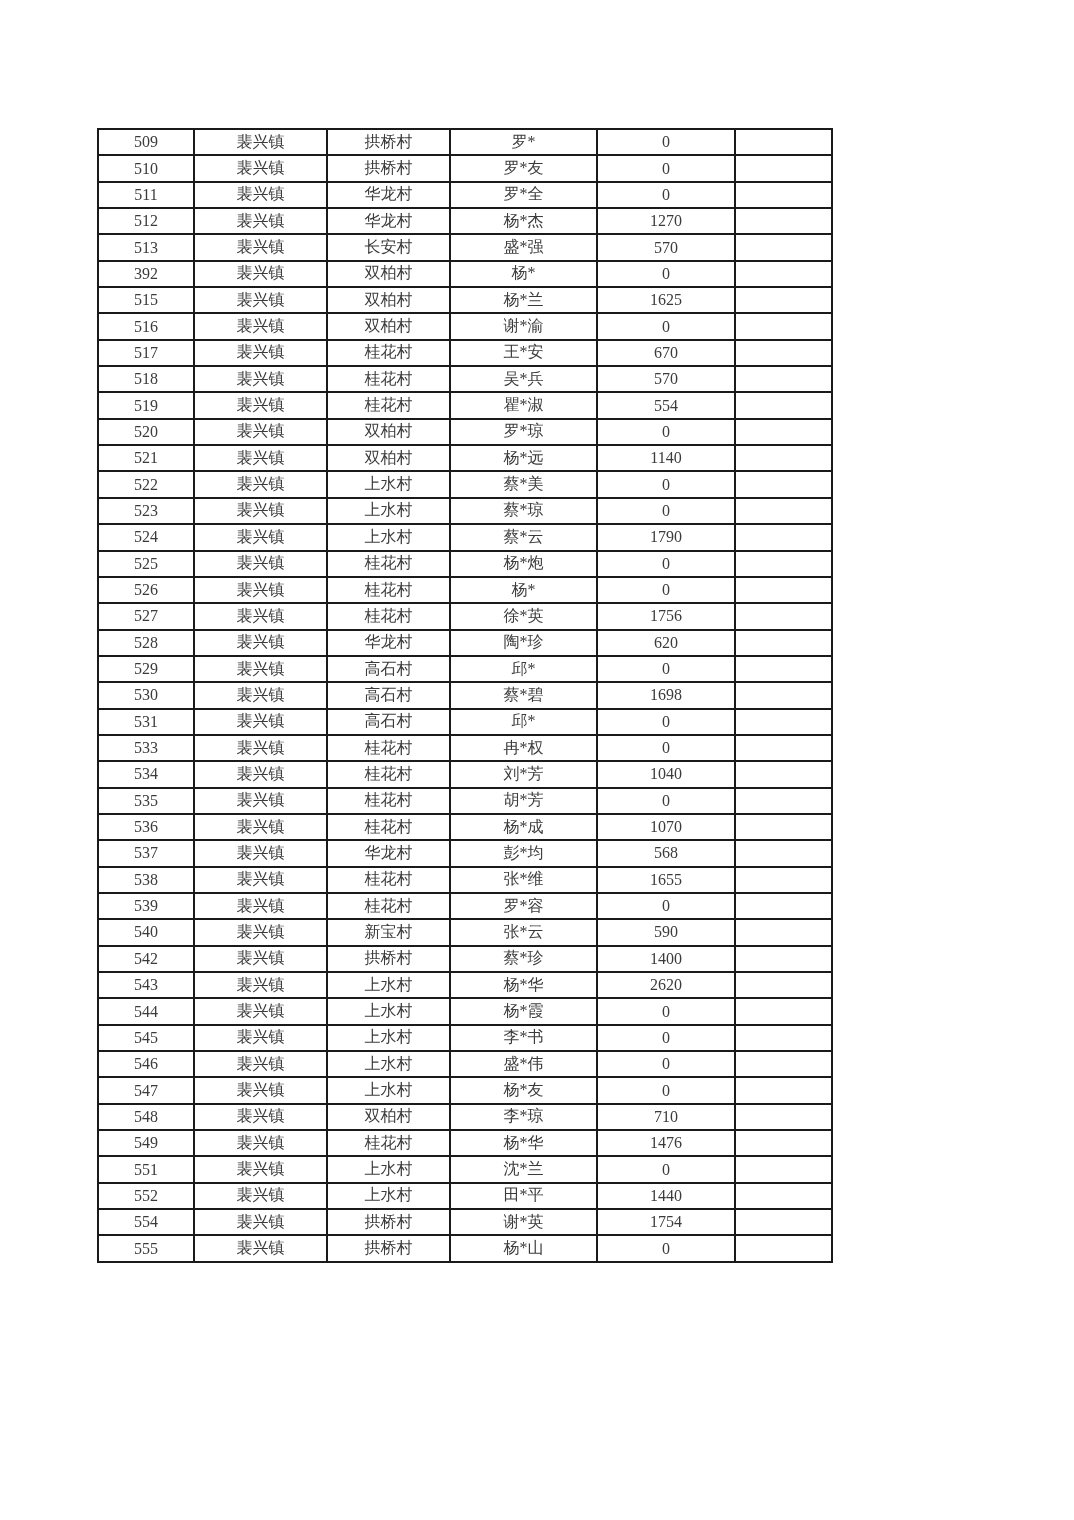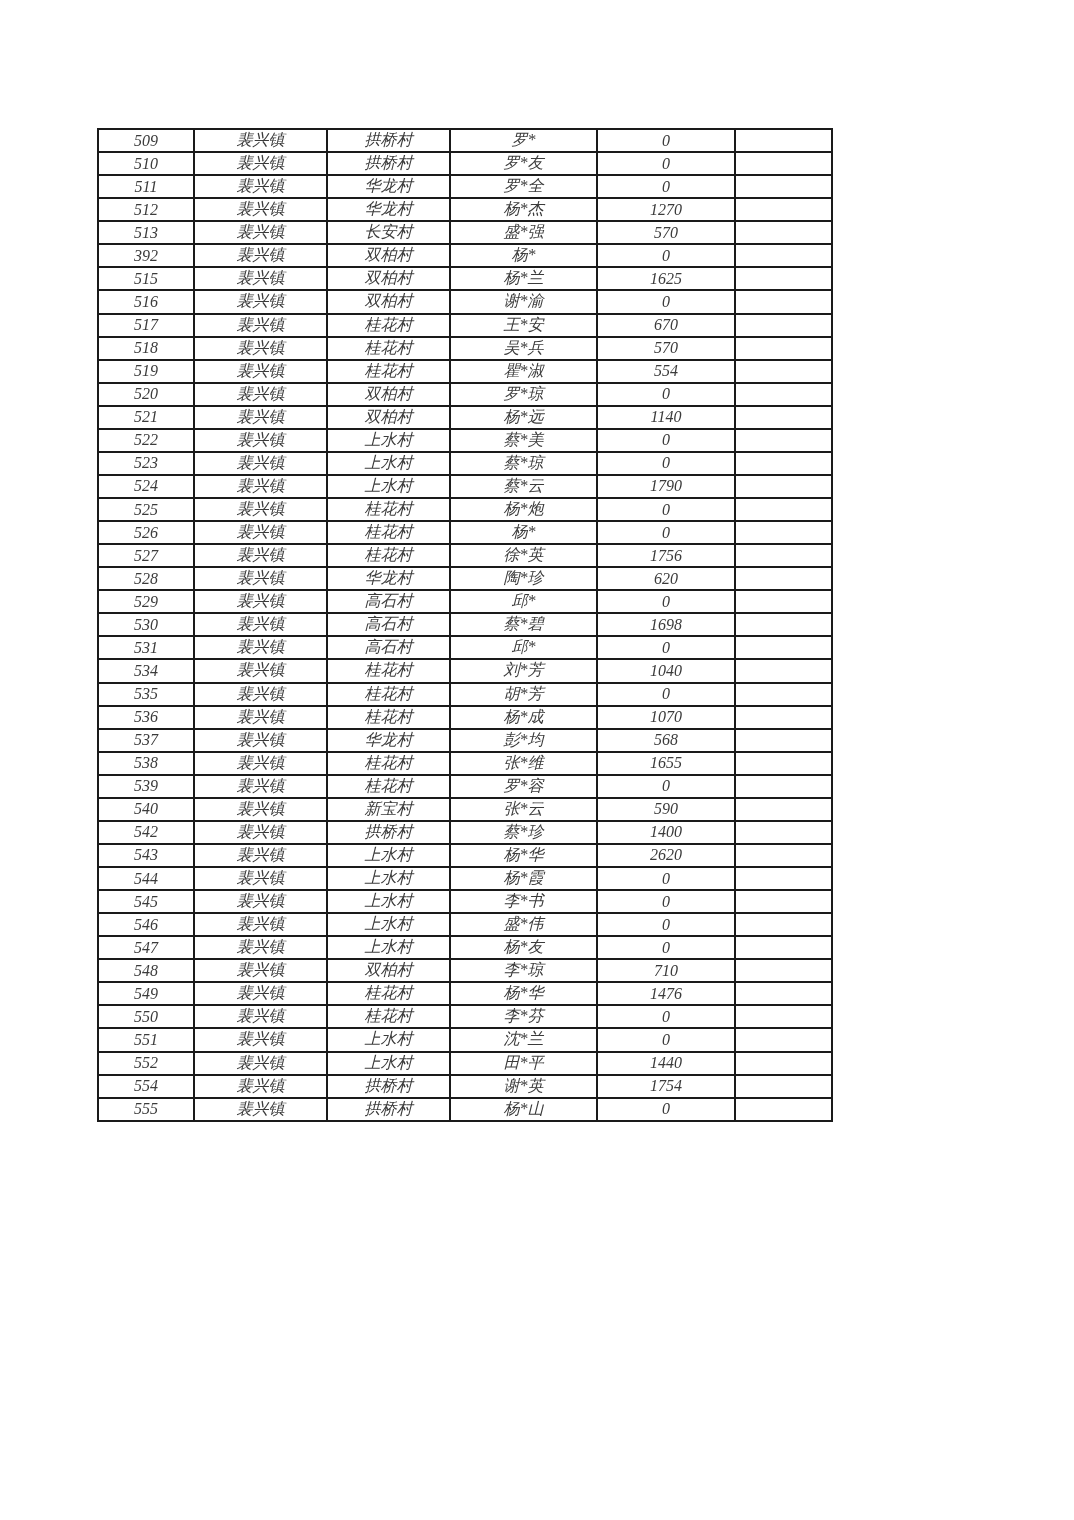--- a/index.html
+++ b/index.html
@@ -13,25 +13,24 @@
     height: 1520px;
     background: #ffffff;
     overflow: hidden;
     font-family: "Liberation Serif", "DejaVu Serif", serif;
   }
   table.data-table {
     position: absolute;
     left: 97px;
     top: 128px;
     width: 734px;
-    height: 994px;
+    height: 1135px;
     border-collapse: collapse;
     table-layout: fixed;
     border: 2px solid #1a1a1a;
-    font-style: italic;
   }
   table.data-table td {
     border: 2px solid #1a1a1a;
     text-align: center;
     vertical-align: middle;
     padding: 0;
     font-size: 16px;
     color: #3b3b3b;
     overflow: hidden;
     white-space: nowrap;
@@ -235,20 +234,28 @@
         </tr>
         <tr>
           <td>531</td>
           <td>裴兴镇</td>
           <td>高石村</td>
           <td>邱*</td>
           <td>0</td>
           <td></td>
         </tr>
         <tr>
+          <td>533</td>
+          <td>裴兴镇</td>
+          <td>桂花村</td>
+          <td>冉*权</td>
+          <td>0</td>
+          <td></td>
+        </tr>
+        <tr>
           <td>534</td>
           <td>裴兴镇</td>
           <td>桂花村</td>
           <td>刘*芳</td>
           <td>1040</td>
           <td></td>
         </tr>
         <tr>
           <td>535</td>
           <td>裴兴镇</td>
@@ -352,28 +359,20 @@
           <td>李*琼</td>
           <td>710</td>
           <td></td>
         </tr>
         <tr>
           <td>549</td>
           <td>裴兴镇</td>
           <td>桂花村</td>
           <td>杨*华</td>
           <td>1476</td>
-          <td></td>
-        </tr>
-        <tr>
-          <td>550</td>
-          <td>裴兴镇</td>
-          <td>桂花村</td>
-          <td>李*芬</td>
-          <td>0</td>
           <td></td>
         </tr>
         <tr>
           <td>551</td>
           <td>裴兴镇</td>
           <td>上水村</td>
           <td>沈*兰</td>
           <td>0</td>
           <td></td>
         </tr>

